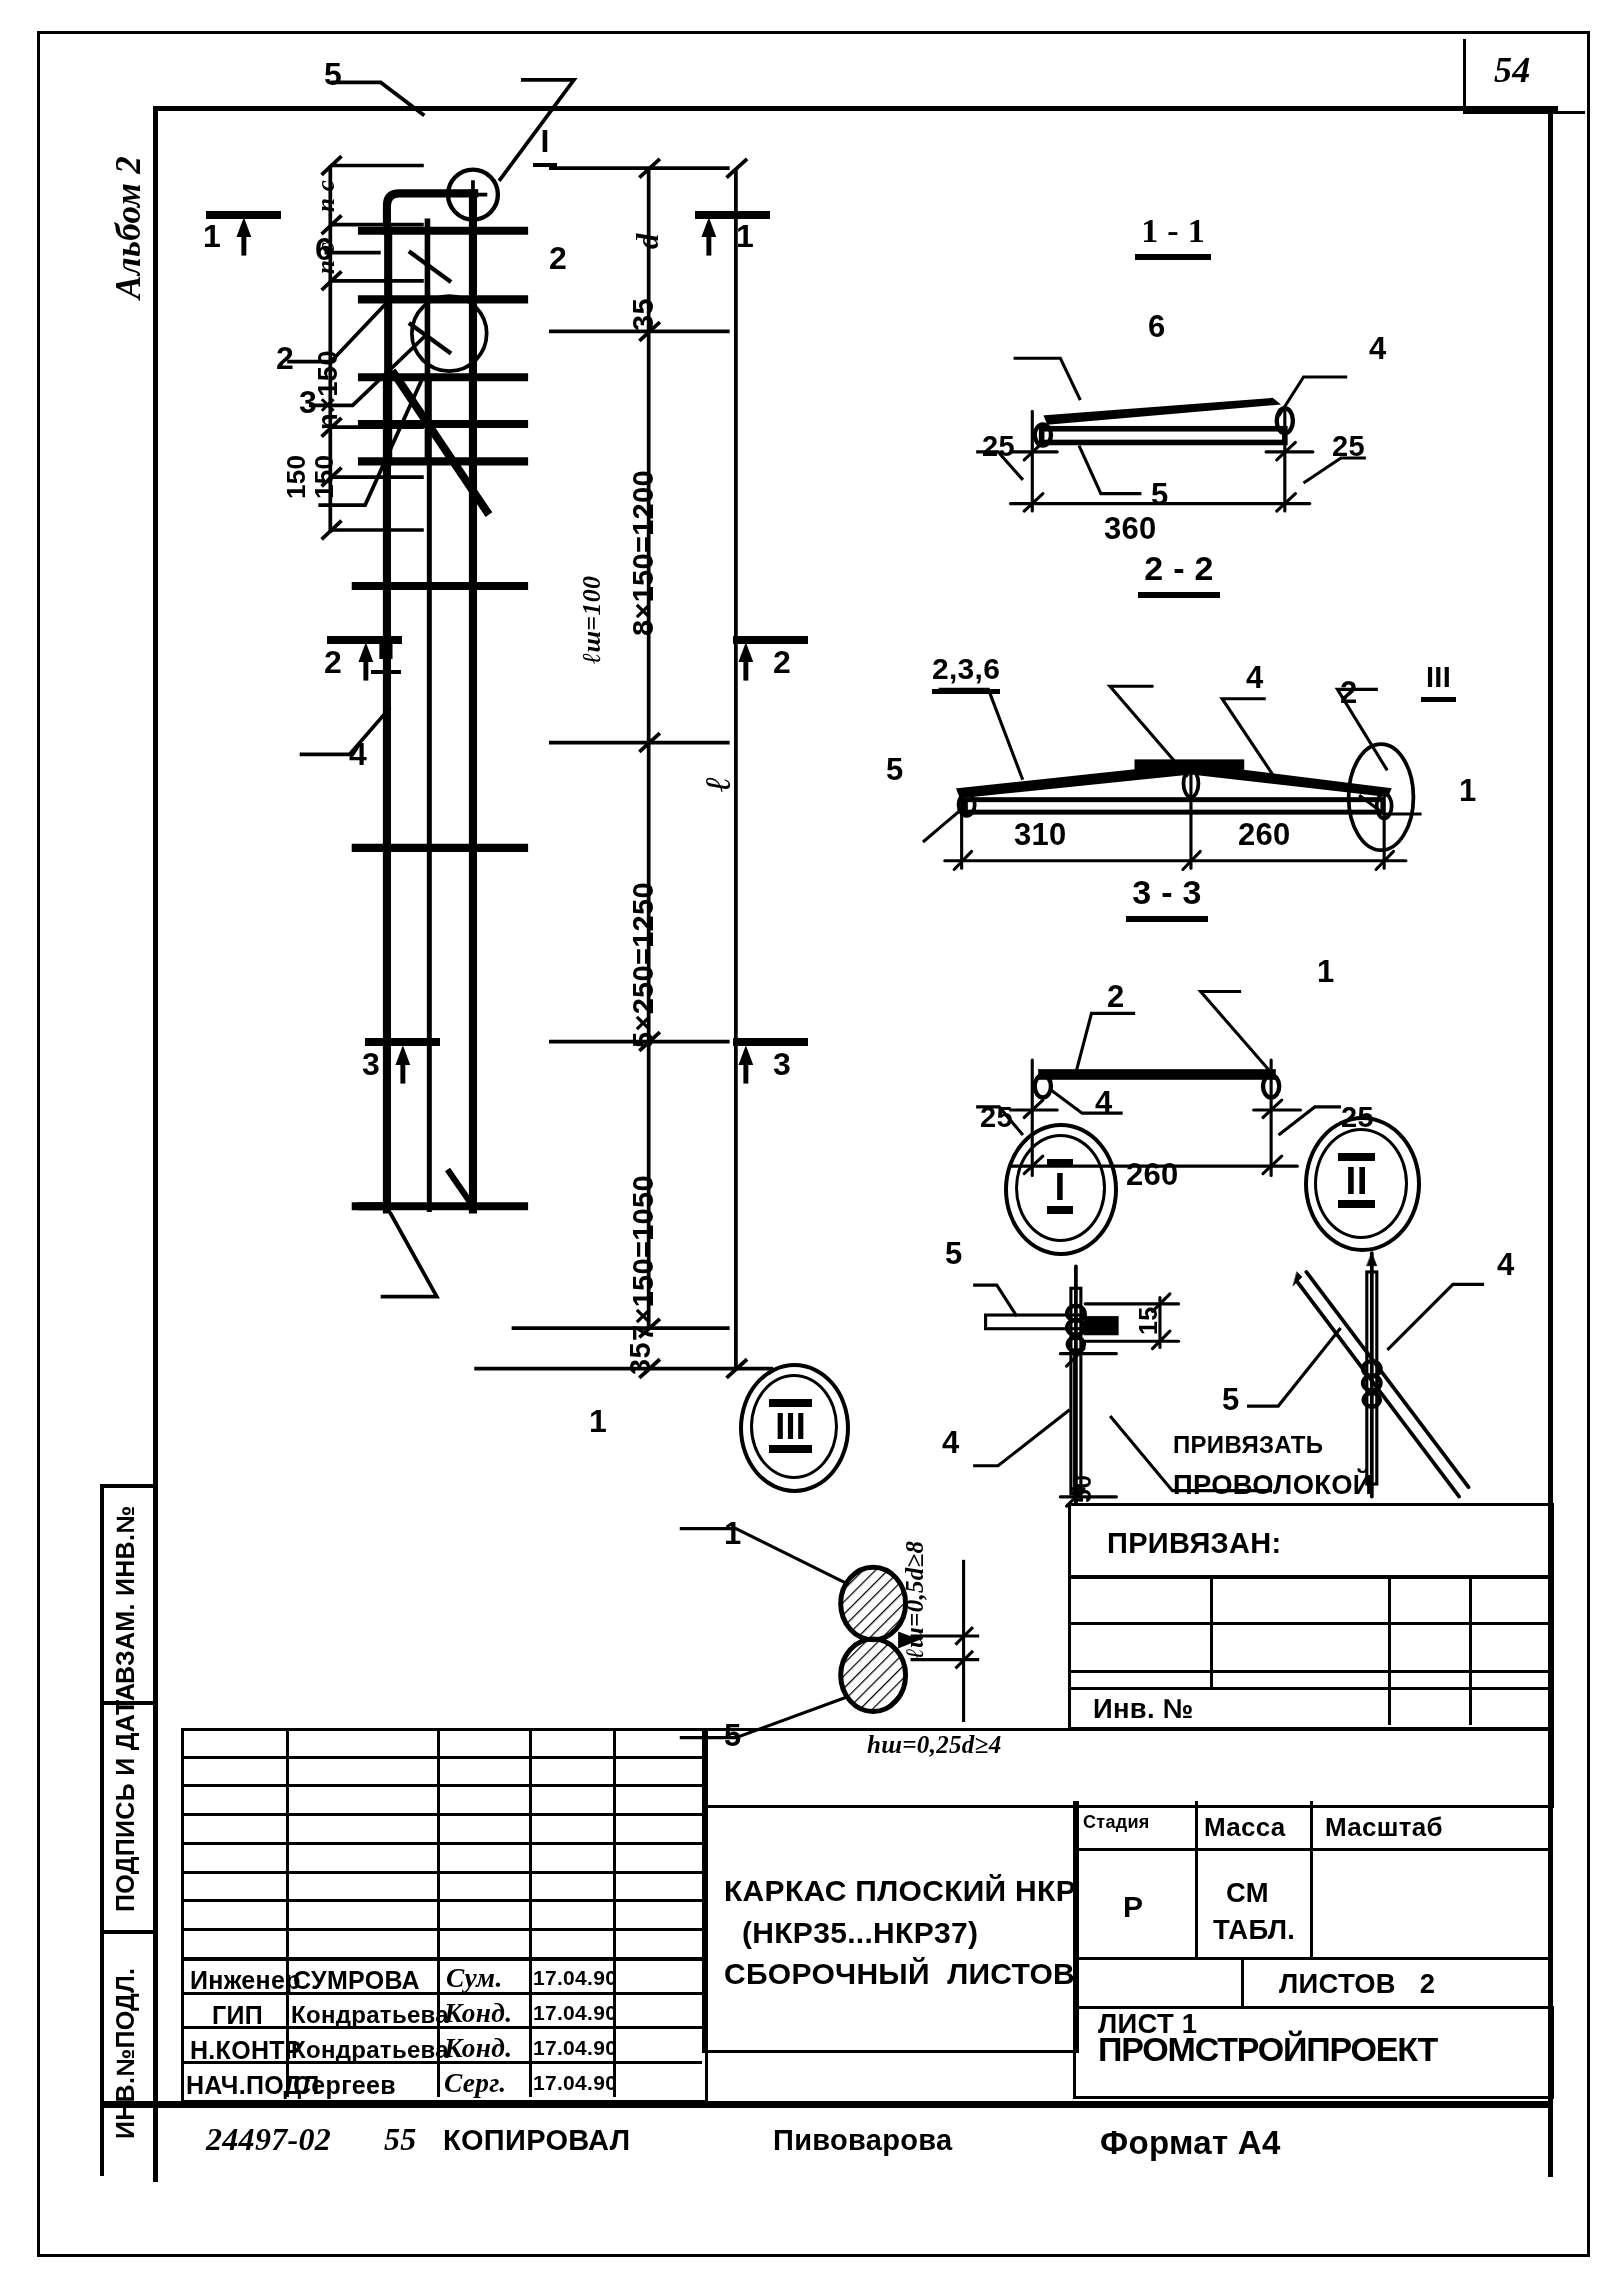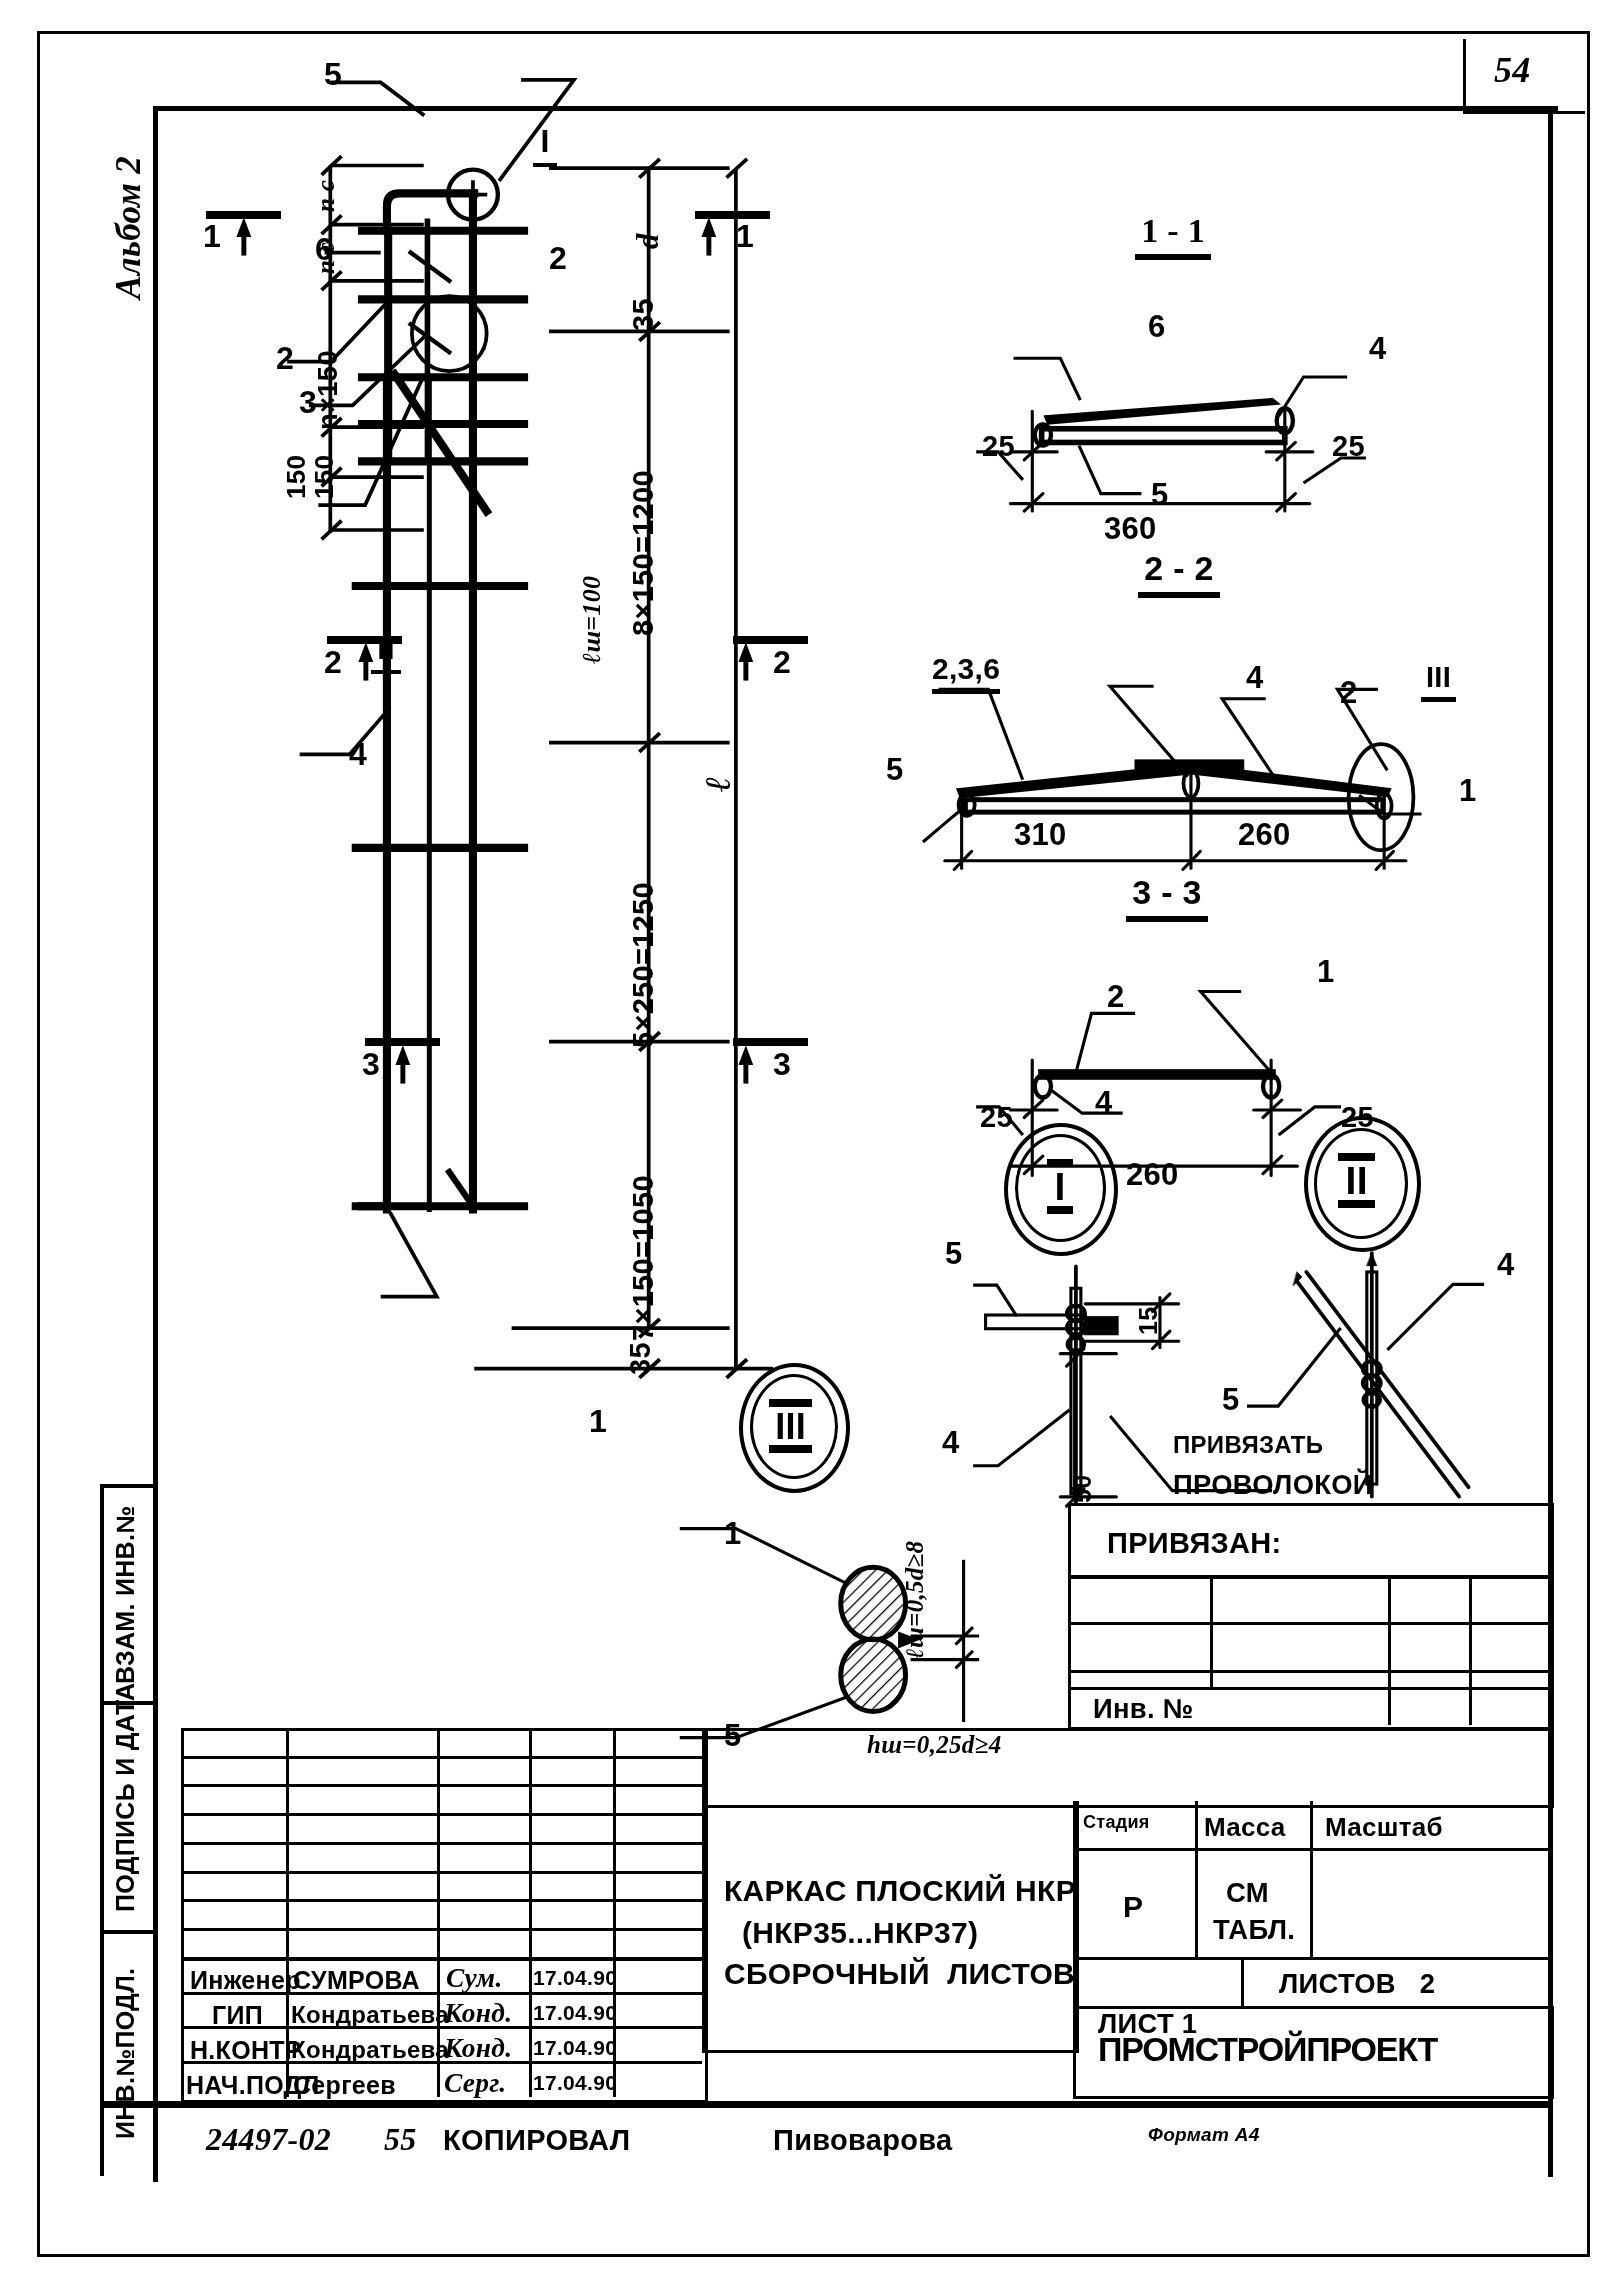--- a/index.html
+++ b/index.html
@@ -528,16 +528,16 @@
     <div class="txt sigfont" style="left:444px;top:2068px;font-size:27.4px;">Серг.</div>
     <div class="txt" style="left:533px;top:2071px;font-size:21px;">17.04.90</div>
   </div>
 
   <div class="lineH" style="left:100px;top:2101px;width:1453px;height:6.9px;"></div>
 
   <div class="txt" style="left:206px;top:2121px;font-size:32px;font-family:'Liberation Serif',serif;font-style:italic;">24497-02</div>
   <div class="txt" style="left:384px;top:2121px;font-size:32px;font-family:'Liberation Serif',serif;font-style:italic;">55</div>
   <div class="txt" style="left:443px;top:2124px;font-size:29px;">КОПИРОВАЛ</div>
   <div class="txt" style="left:773px;top:2124px;font-size:29px;">Пивоварова</div>
-  <div class="txt" style="left:1148px;top:2124px;font-size:19px;font-style:italic;">Формат А4</div>
+  <div class="txt" style="left:1100px;top:2124px;font-size:33px;">Формат А4</div>
 
 </div>
 
 
 </body></html>

